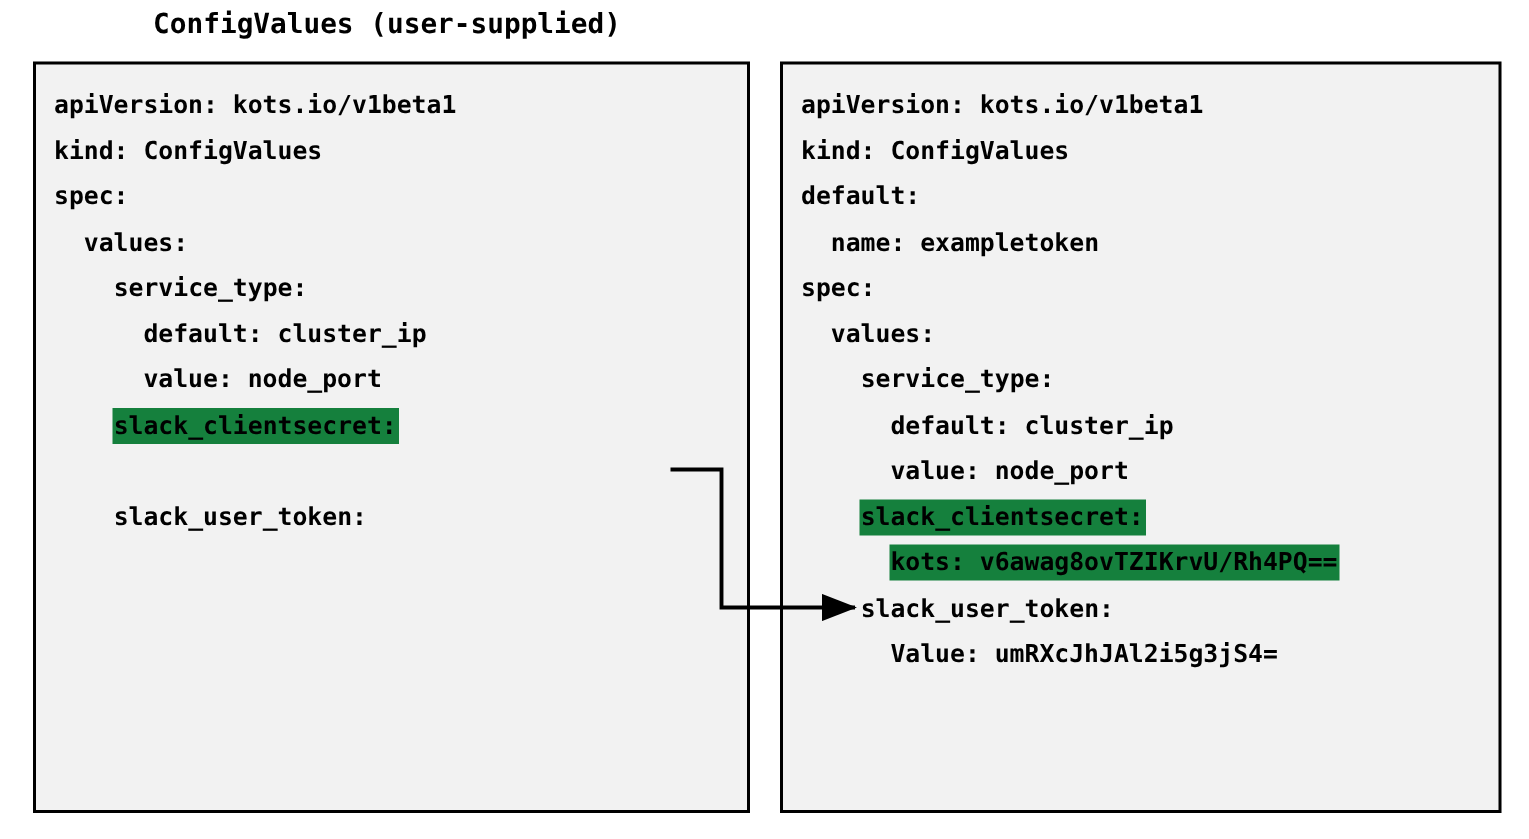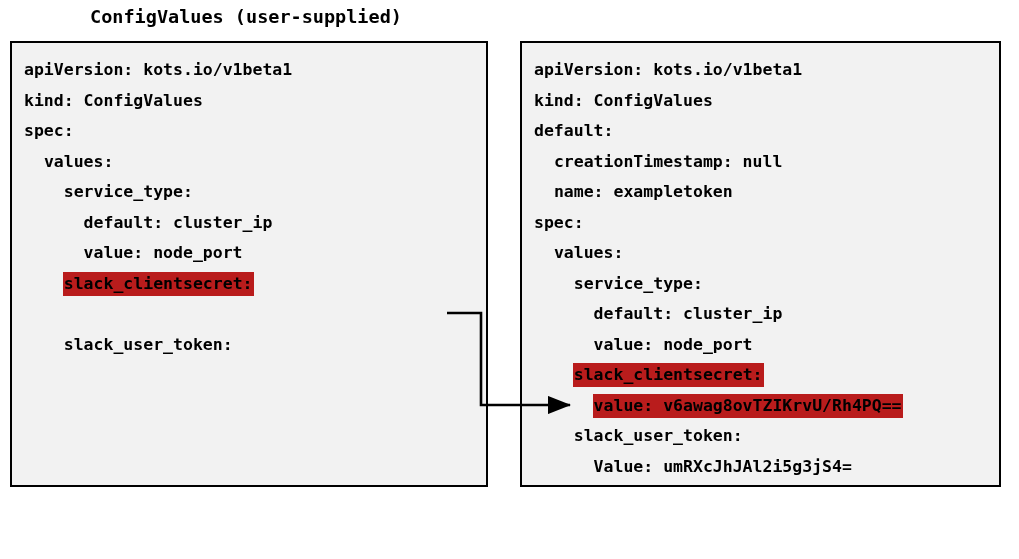--- a/index.html
+++ b/index.html
@@ -14,42 +14,42 @@
     font-family: "DejaVu Sans Mono", "Liberation Mono", monospace;
     overflow: hidden;
   }
 
   .panel {
     position: absolute;
     top: 0;
     width: 492px;
     height: 559px;
   }
-  #panel-left  { left: 0px; padding-left: 38px; }
+  #panel-left  { left: 12px; padding-left: 38px; }
   #panel-right { left: 510px; }
 
   .panel-title {
     position: absolute;
     top: 6px;
     left: 0;
     width: 492px;
     text-align: center;
     font-size: 18.5px;
     font-weight: bold;
     letter-spacing: 0px;
     color: #000000;
     white-space: pre;
   }
 
   .code-box {
     position: absolute;
     top: 41px;
     left: 10px;
     width: 478px;
-    height: 446px;
+    height: 501px;
     box-sizing: border-box;
     border: 2px solid #000000;
     background: #f2f2f2;
     overflow: hidden;
   }
   #panel-right .code-box {
     left: 10px;
     width: 481px;
   }
 
@@ -67,21 +67,21 @@
   .code-line {
     white-space: pre;
     height: 30.5px;
     display: block;
   }
   .code-line > span.seg {
     white-space: pre;
     display: inline;
   }
   .code-line > span.hl {
-    background: #b91c1c;
+    background: #15803d;
     padding: 2px 1px 3px 1px;
     margin: -2px -1px -3px -1px;
   }
 
   
   #connector {
     position: absolute;
     left: 0;
     top: 0;
     width: 1019px;
@@ -109,29 +109,28 @@
       </div>
   </div>
 </div>
 
 <div class="panel" id="panel-right">
   <div class="code-box">
     <div class="code-lines">
         <div class="code-line"><span class="seg">apiVersion: kots.io/v1beta1</span></div>
         <div class="code-line"><span class="seg">kind: ConfigValues</span></div>
         <div class="code-line"><span class="seg">default:</span></div>
-        <div class="code-line"><span class="seg">  </span><span class="seg">creationTimestamp: null</span></div>
         <div class="code-line"><span class="seg">  </span><span class="seg">name: exampletoken</span></div>
         <div class="code-line"><span class="seg">spec:</span></div>
         <div class="code-line"><span class="seg">  </span><span class="seg">values:</span></div>
         <div class="code-line"><span class="seg">    </span><span class="seg">service_type:</span></div>
         <div class="code-line"><span class="seg">      </span><span class="seg">default: cluster_ip</span></div>
         <div class="code-line"><span class="seg">      </span><span class="seg">value: node_port</span></div>
         <div class="code-line"><span class="seg">    </span><span class="seg hl">slack_clientsecret:</span></div>
-        <div class="code-line"><span class="seg">      </span><span class="seg hl">value: v6awag8ovTZIKrvU/Rh4PQ==</span></div>
+        <div class="code-line"><span class="seg">      </span><span class="seg hl">kots: v6awag8ovTZIKrvU/Rh4PQ==</span></div>
         <div class="code-line"><span class="seg">    </span><span class="seg">slack_user_token:</span></div>
         <div class="code-line"><span class="seg">      </span><span class="seg">Value: umRXcJhJAl2i5g3jS4=</span></div>
       </div>
   </div>
 </div>
 
 <svg id="connector" viewBox="0 0 1019 559">
   <defs>
     <marker id="arrowhead" markerWidth="9" markerHeight="7" refX="8.5" refY="3.5" orient="auto">
       <polygon points="0 0, 9 3.5, 0 7" fill="#000000"></polygon>

